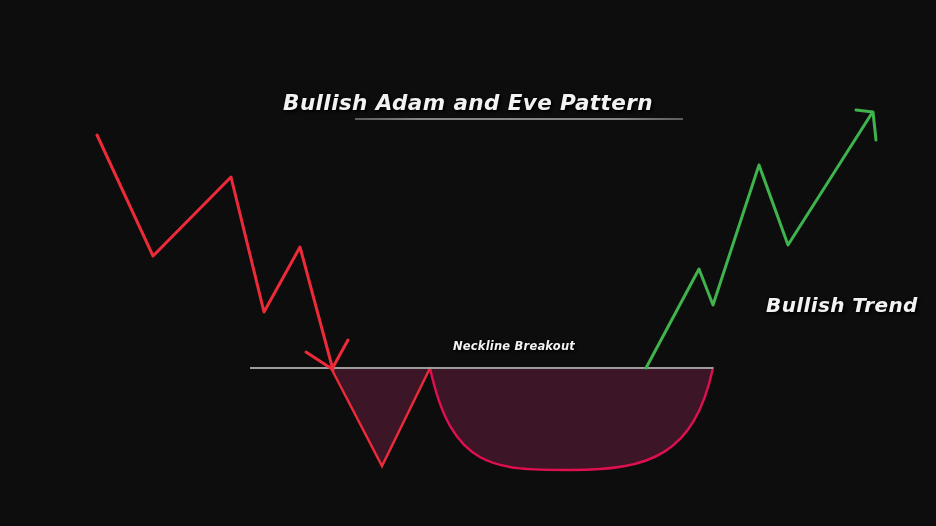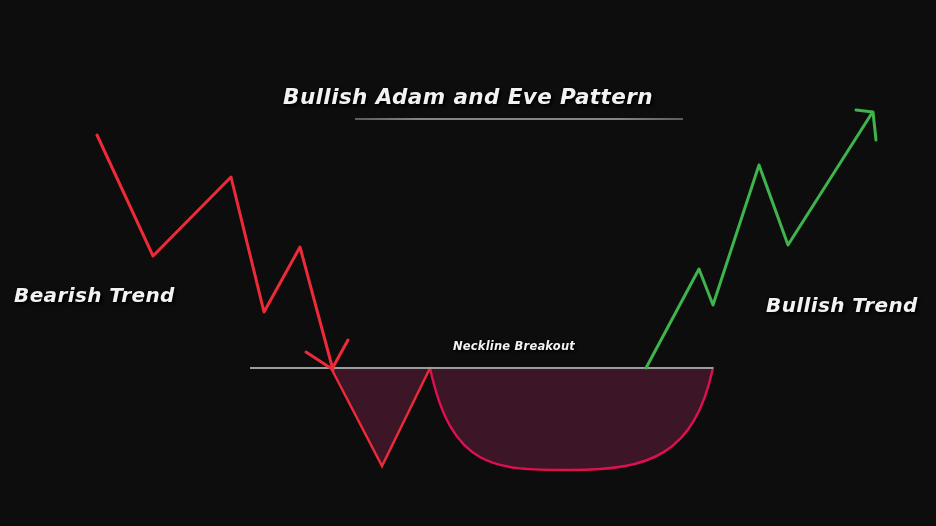--- a/index.html
+++ b/index.html
@@ -28,21 +28,21 @@
     color: #f2f2f2;
     font-family: "DejaVu Sans", sans-serif;
     font-weight: bold;
     font-style: italic;
     white-space: nowrap;
     text-shadow: 2px 2px 3px rgba(0,0,0,0.95), 0 0 2px rgba(0,0,0,0.9);
     letter-spacing: 0.4px;
   }
   #title-label {
     left: 0;
-    top: 84px;
+    top: 90px;
     width: 936px;
     text-align: center;
     font-size: 21.5px;
   }
   #title-rule {
     position: absolute;
     left: 355px;
     top: 118px;
     width: 328px;
     height: 2px;
@@ -91,17 +91,16 @@
 
     <path d="M 646 368 L 699 269 L 713 305 L 759 165 L 788 245 L 872 113" fill="none" stroke="#3fb34c" stroke-width="3" stroke-linejoin="round" stroke-linecap="round"></path>
 
     <path d="M 856 110 L 873 112 L 876 140" fill="none" stroke="#3fb34c" stroke-width="3" stroke-linejoin="round" stroke-linecap="round"></path>
 
   </svg>
 
   <div class="label" id="title-label">Bullish Adam and Eve Pattern</div>
   <div id="title-rule"></div>
 
-  <div class="label" id="bearish-label">Bearish Trend</div>
   <div class="label" id="bullish-label">Bullish Trend</div>
   <div class="label" id="neckline-label">Neckline Breakout</div>
 
 </div>
 
 </body></html>

